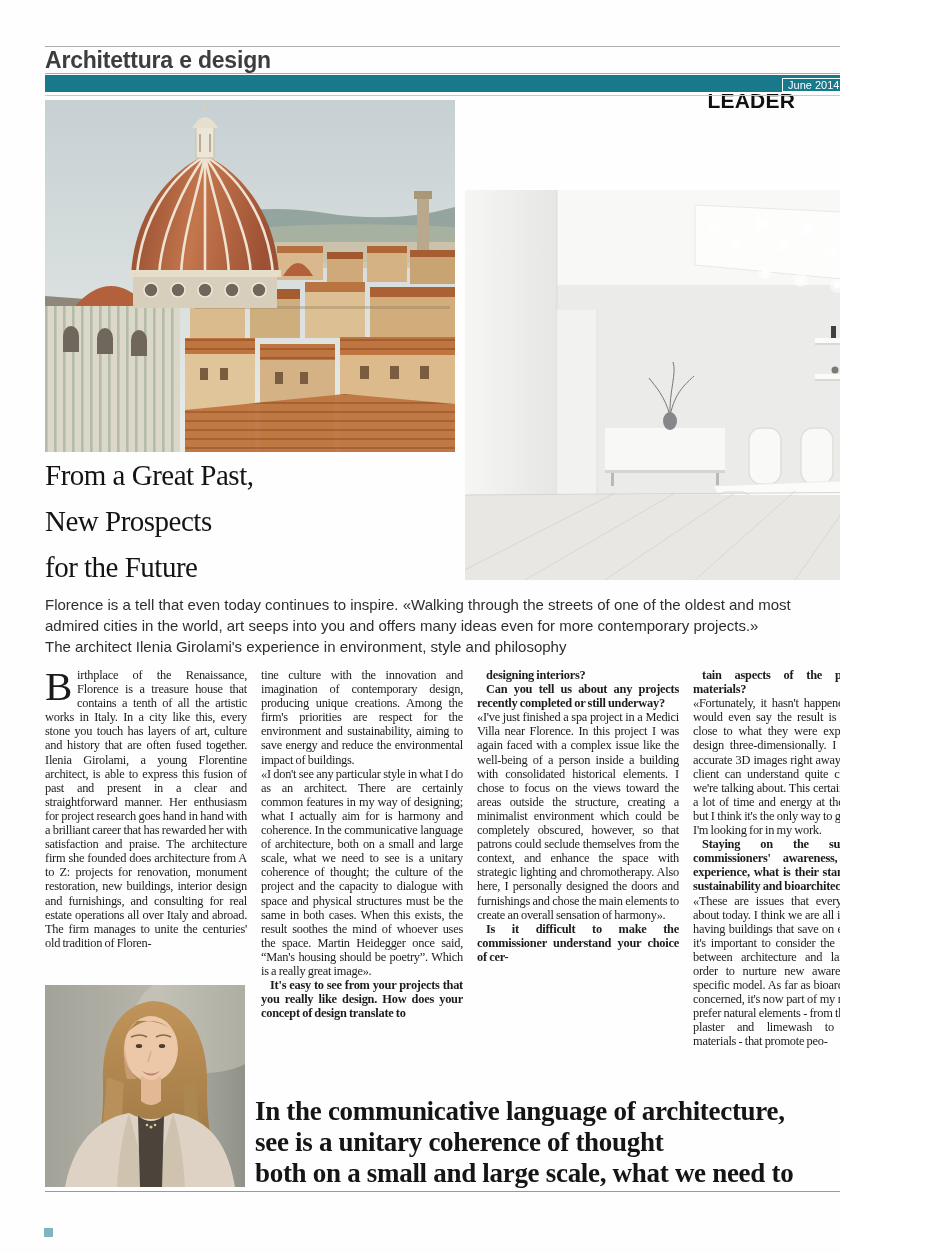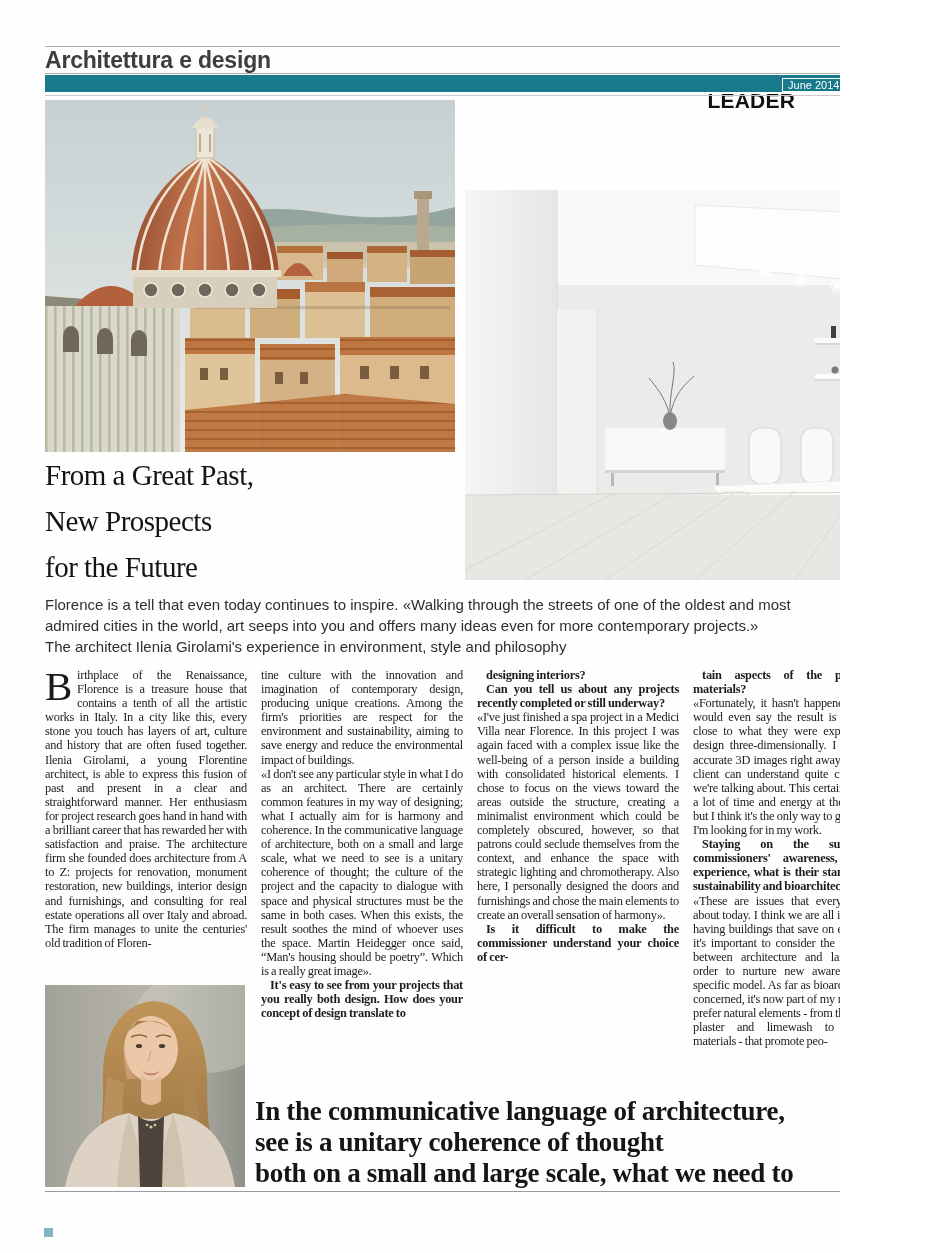--- a/index.html
+++ b/index.html
@@ -307,21 +307,21 @@
     <div>The architect Ilenia Girolami's experience in environment, style and philosophy</div>
   </div>
 
   <div class="columns">
     <div class="col col-1">
       <p><span class="dropcap">B</span><span>irthplace of the Renaissance, Florence is a treasure house that contains a tenth of all the artistic works in Italy. In a city like this, every stone you touch has layers of art, culture and history that are often fused together. Ilenia Girolami, a young Florentine architect, is able to express this fusion of past and present in a clear and straightforward manner. Her enthusiasm for project research goes hand in hand with a brilliant career that has rewarded her with satisfaction and praise. The architecture firm she founded does architecture from A to Z: projects for renovation, monument restoration, new buildings, interior design and furnishings, and consulting for real estate operations all over Italy and abroad. The firm manages to unite the centuries' old tradition of Floren-</span></p>
     </div>
     <div class="col col-tall">
       <p>tine culture with the innovation and imagination of contemporary design, producing unique creations. Among the firm's priorities are respect for the environment and sustainability, aiming to save energy and reduce the environmental impact of buildings.</p>
       <p>«I don't see any particular style in what I do as an architect. There are certainly common features in my way of designing; what I actually aim for is harmony and coherence. In the communicative language of architecture, both on a small and large scale, what we need to see is a unitary coherence of thought; the culture of the project and the capacity to dialogue with space and physical structures must be the same in both cases. When this exists, the result soothes the mind of whoever uses the space. Martin Heidegger once said, “Man's housing should be poetry”. Which is a really great image».</p>
-      <p class="question">It's easy to see from your projects that you really both design. How does your concept of design translate to</p>
+      <p class="question">It's easy to see from your projects that you really like design. How does your concept of design translate to</p>
     </div>
     <div class="col col-tall">
       <p class="question">designing interiors?</p>
       <p class="question">Can you tell us about any projects recently completed or still underway?</p>
       <p>«I've just finished a spa project in a Medici Villa near Florence. In this project I was again faced with a complex issue like the well-being of a person inside a building with consolidated historical elements. I chose to focus on the views toward the areas outside the structure, creating a minimalist environment which could be completely obscured, however, so that patrons could seclude themselves from the context, and enhance the space with strategic lighting and chromotherapy. Also here, I personally designed the doors and furnishings and chose the main elements to create an overall sensation of harmony».</p>
       <p class="question">Is it difficult to make the commissioner understand your choice of cer-</p>
     </div>
     <div class="col col-tall">
       <p class="question">tain aspects of the project or materials?</p>
       <p>«Fortunately, it hasn't happened so far; I would even say the result is often quite close to what they were expecting as I design three-dimensionally. I make very accurate 3D images right away, so that the client can understand quite clearly what we're talking about. This certainly requires a lot of time and energy at the beginning but I think it's the only way to get the result I'm looking for in my work.</p>

